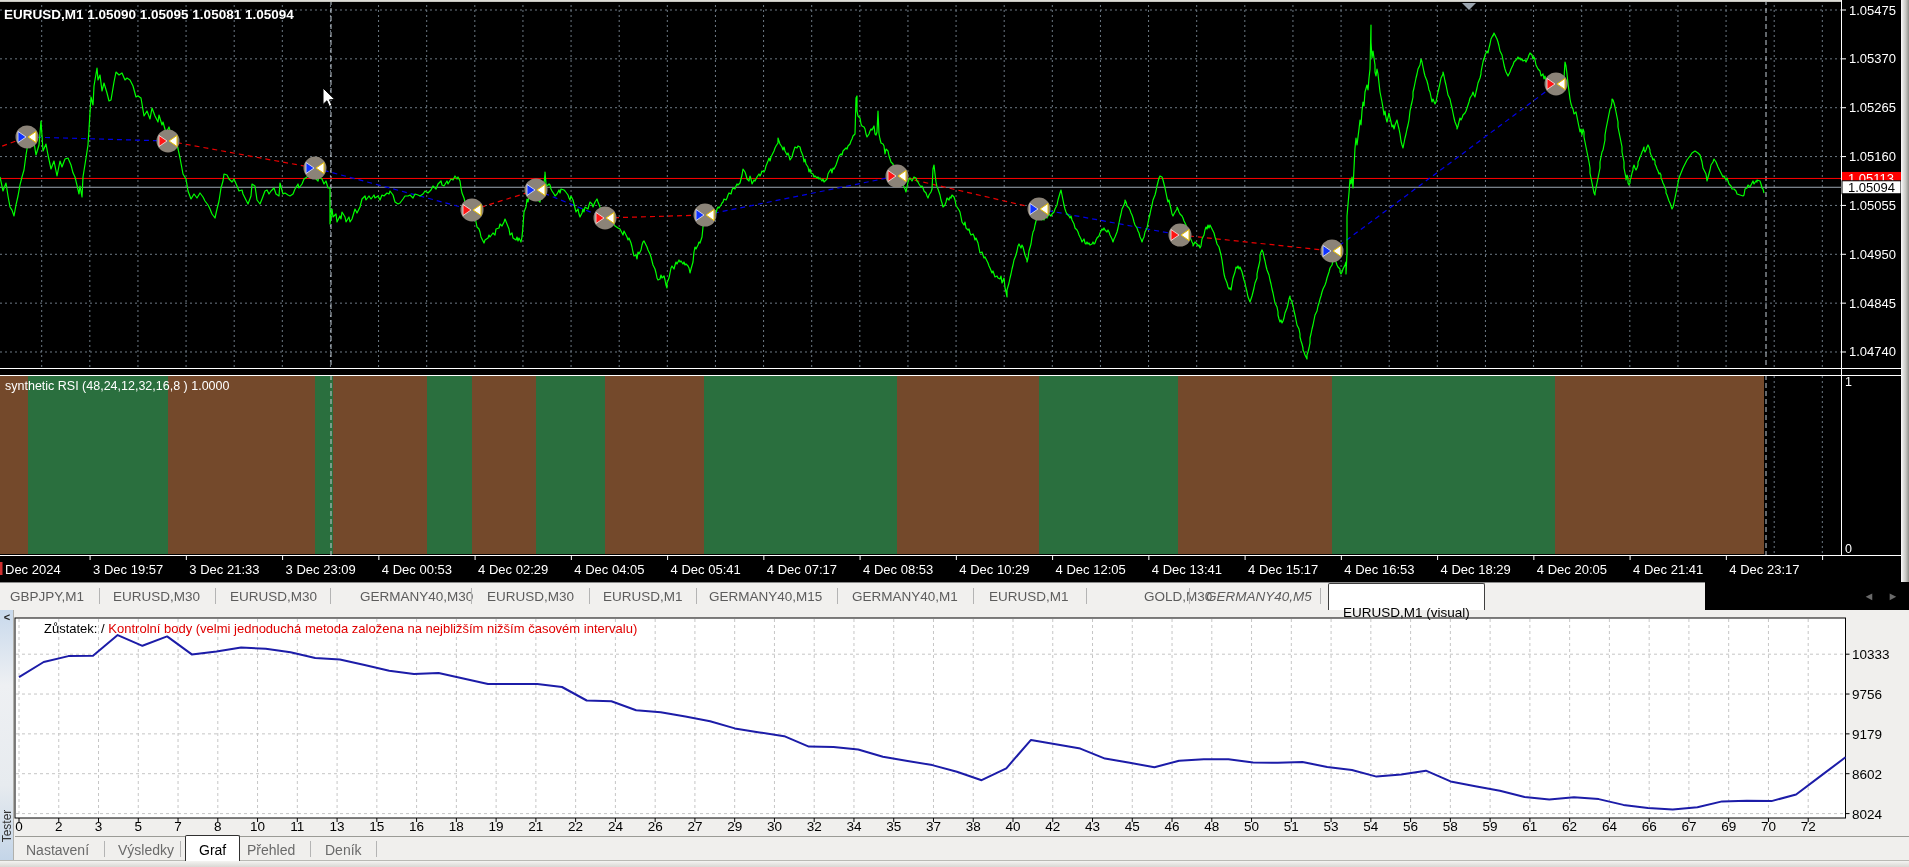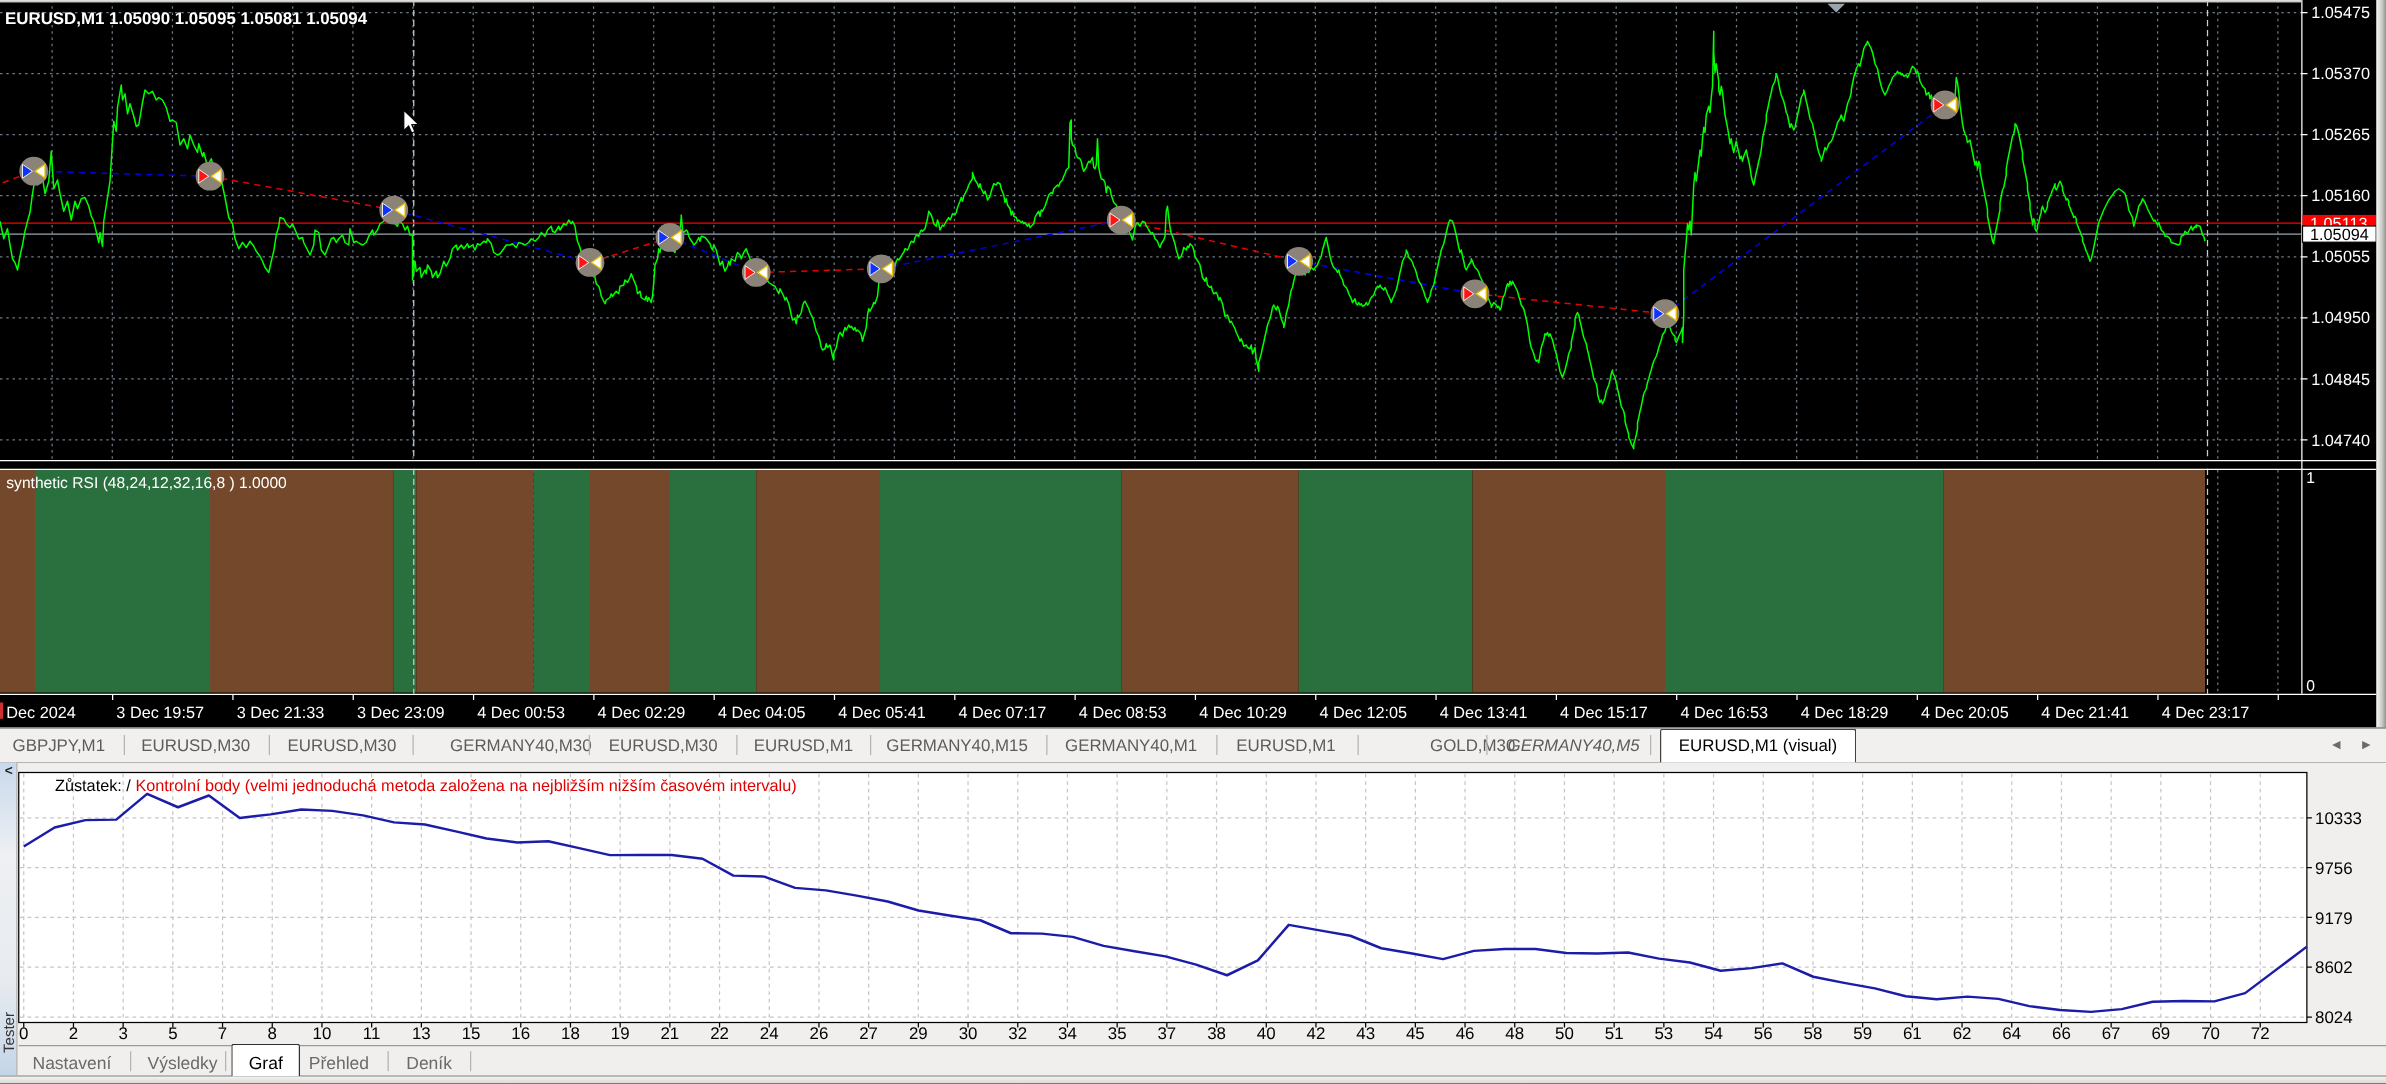--- a/index.html
+++ b/index.html
@@ -5,27 +5,27 @@
   * { margin:0; padding:0; box-sizing:border-box; }
   html,body { width:1909px; height:867px; overflow:hidden; background:#000;
     font-family:"Liberation Sans","DejaVu Sans",sans-serif; }
   #stage { position:relative; width:1909px; height:867px; background:#000;border-radius:12px; }
   #chart-svg { position:absolute; left:0; top:0; }
   #top-border { position:absolute; left:0; top:0; width:1841px; height:2px;
     background:linear-gradient(#e8e8e4,#b9b9b2); }
   #right-strip { position:absolute; left:1901px; top:0; width:8px; height:582px;
     background:linear-gradient(to right,#fafafa,#c7c7c3 60%,#8f8f8a); }
   
-  #chart-tabbar { position:absolute; left:0; top:582px; width:1909px; height:28px;
+  #chart-tabbar { position:absolute; left:0; top:582px; width:1705px; height:28px;
     background:#f1f0ee; border-top:1px solid #8a8a8a; }
   .ctab { position:absolute; top:6px; font-size:13.5px; color:#5c5c5c; white-space:nowrap; }
   .ctab-sep { position:absolute; top:5px; width:1px; height:16px; background:#b4b4b4; }
   #ctab-active { position:absolute; top:0px; height:27px; background:#ffffff;
     border:1px solid #404040; border-bottom:none; border-radius:2px 2px 0 0; z-index:2; }
-  #ctab-active span { display:block; padding:5px 14px 0 14px; font-size:13.5px; color:#000; }
+  #ctab-active span { display:block; padding:21px 14px 0 14px; font-size:13.5px; color:#000; }
   .tab-arrow { position:absolute; top:7px; width:14px; height:14px; color:#6a6a6a;
     font-size:11px; text-align:center; }
   
   #tester { position:absolute; left:0; top:610px; width:1909px; height:250px;
     background:#f0efed; }
   #tester-sidebar { position:absolute; left:0; top:0px; width:14px; height:250px;
     background:linear-gradient(#c8d9ec,#eef0f3 30%,#e7ebef 70%,#c4d5e8);
     border-right:1px solid #b0b0ac; }
   #tester-collapse { position:absolute; left:1px; top:1px; width:12px; height:14px;
     font-size:11px; font-weight:bold; color:#222; text-align:center; }

